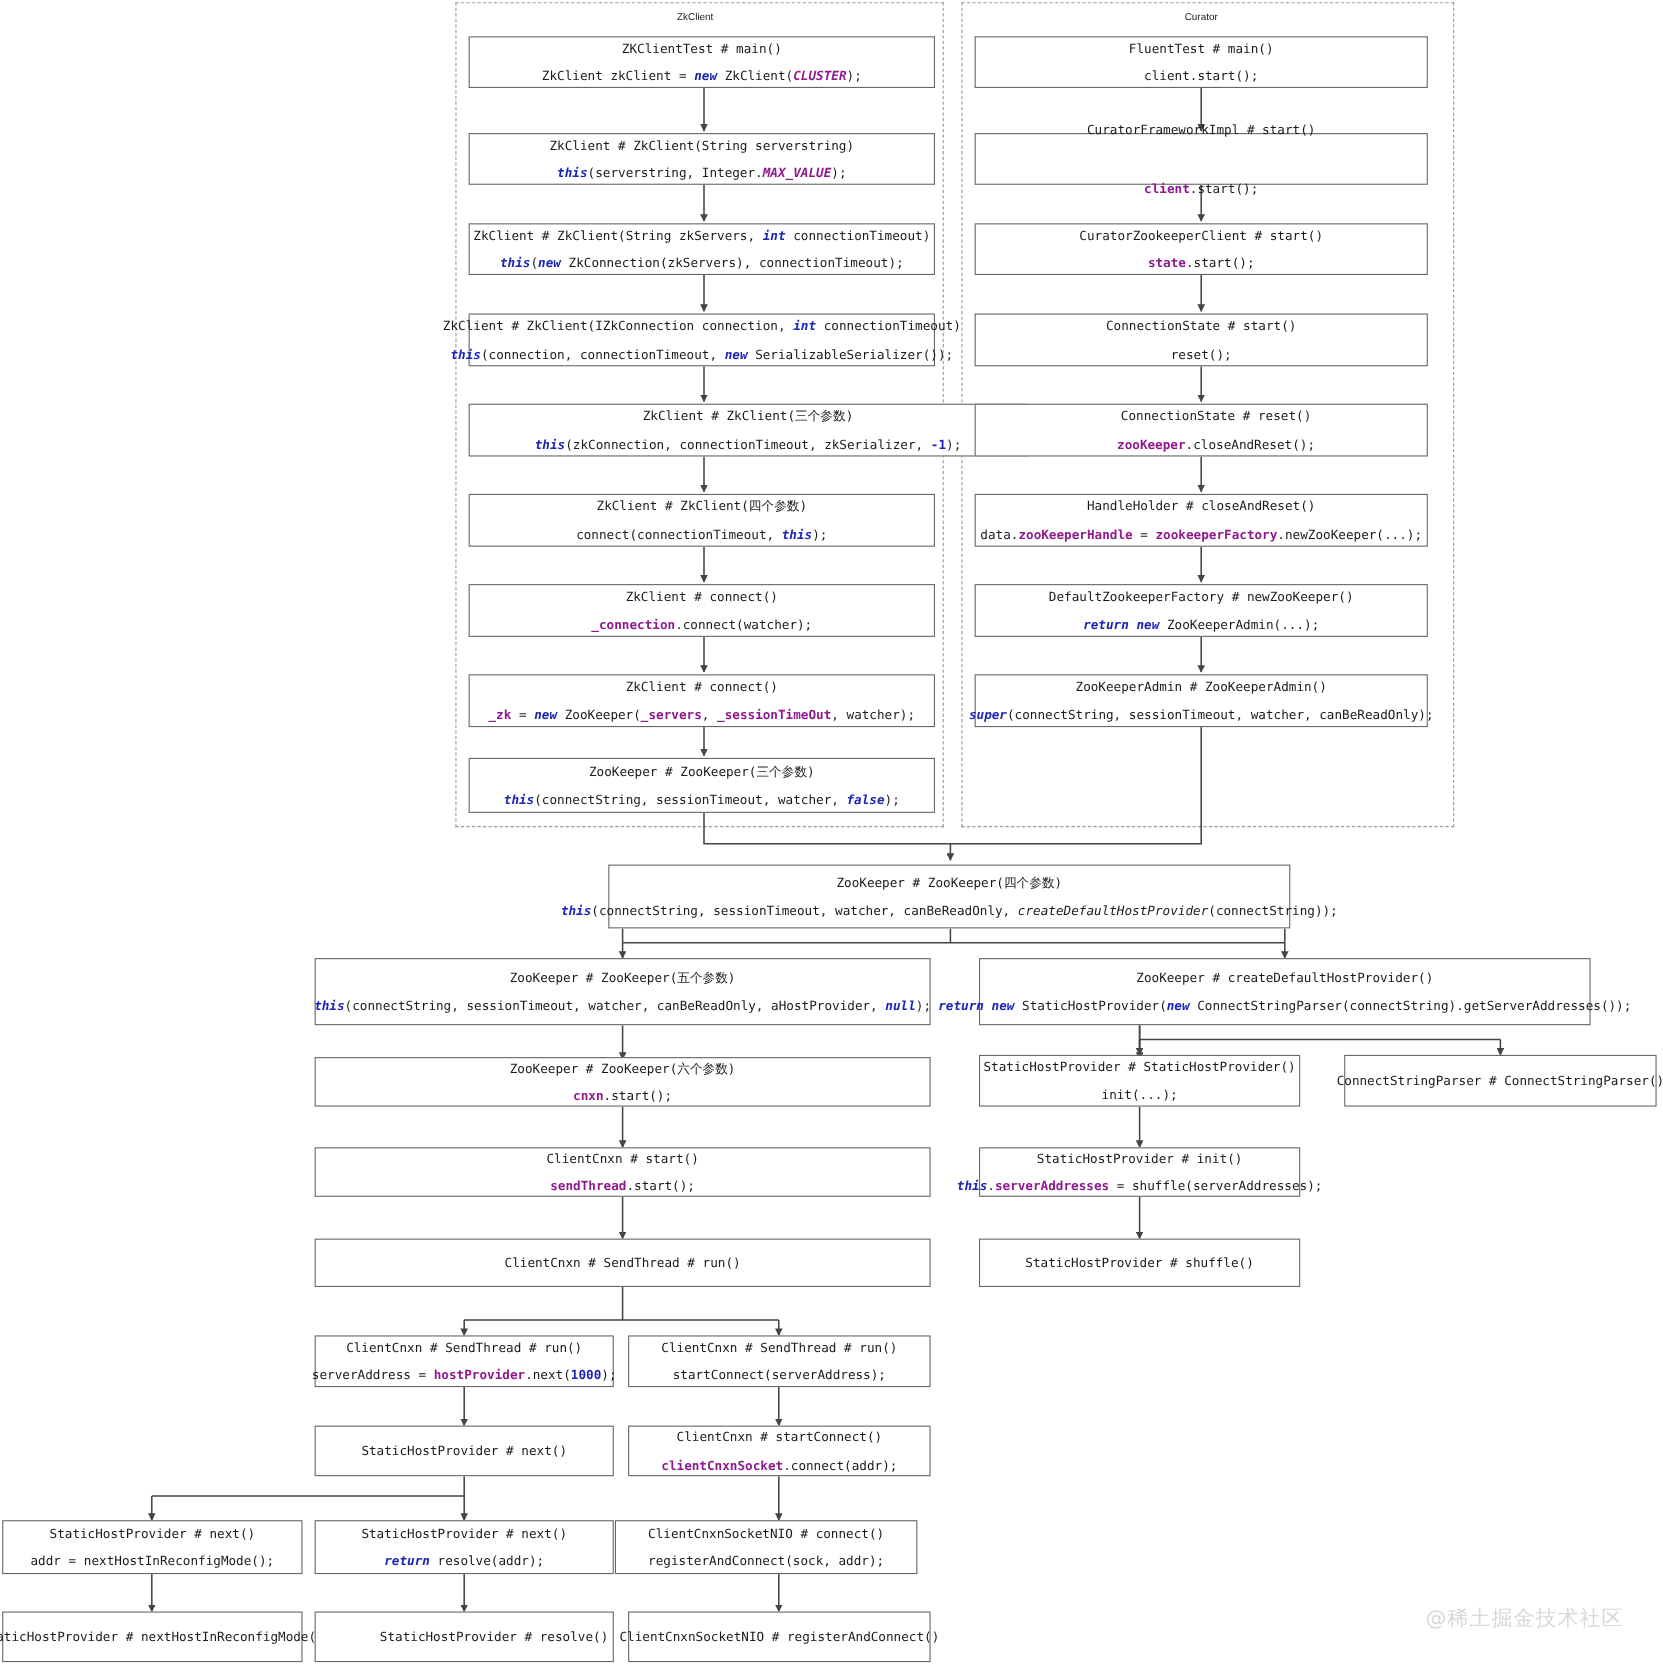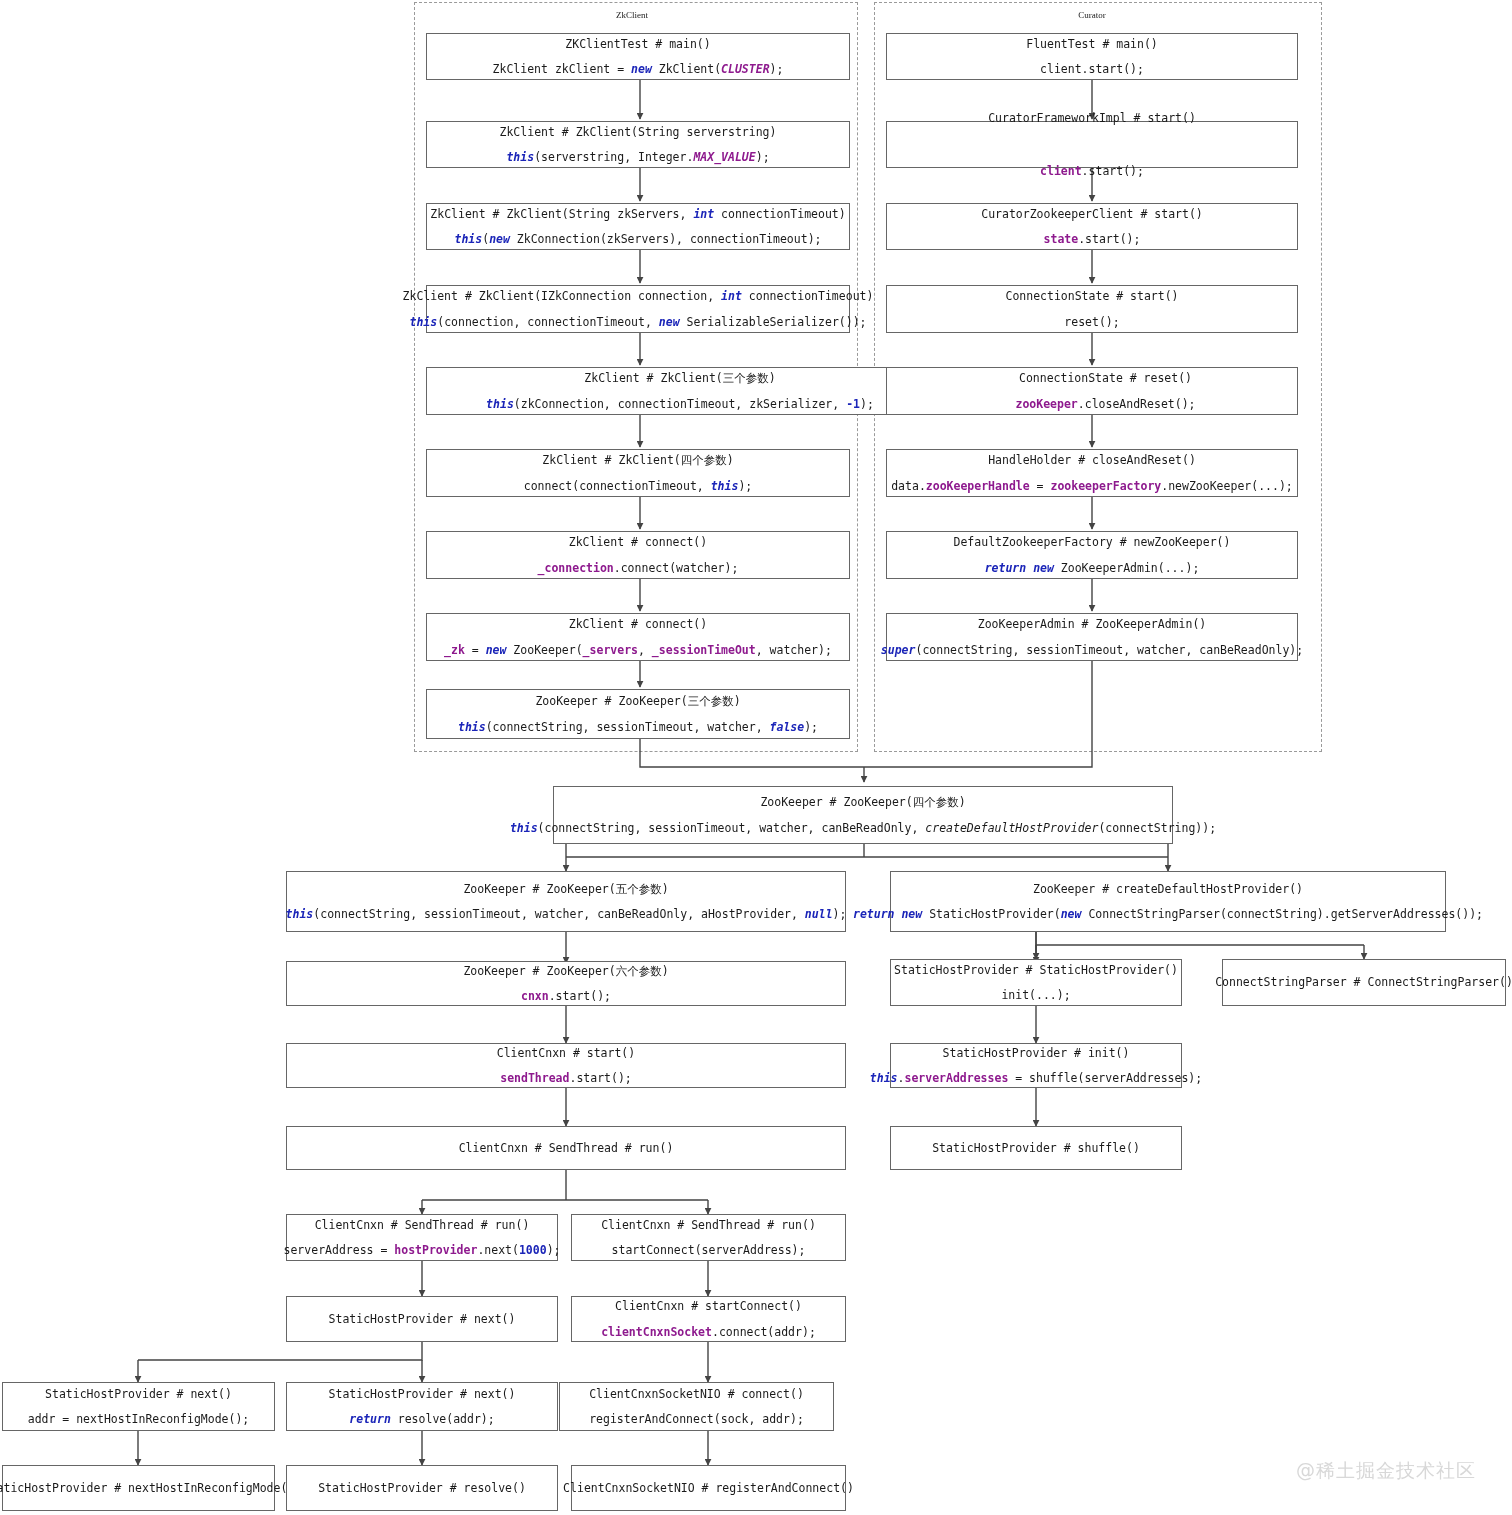--- a/index.html
+++ b/index.html
@@ -16,21 +16,21 @@
     overflow: hidden;
   }
   .group {
     position: absolute;
     border: 1px dashed #9a9a9a;
     box-sizing: border-box;
     background: transparent;
   }
   .group-label {
     position: absolute;
-    font-family: Liberation Serif, serif;
+    font-family: Liberation Sans, sans-serif;
     font-size: 9px;
     color: #222;
     text-align: center;
     white-space: nowrap;
     transform: translateX(-50%);
   }
   .node {
     position: absolute;
     box-sizing: border-box;
     border: 1.5px solid #666;
@@ -289,21 +289,21 @@
 
   <div class="node" style="left:559px; top:1382px; width:275px; height:49px;">
     <div class="ln1">ClientCnxnSocketNIO # connect()</div>
     <div class="ln2">registerAndConnect(sock, addr);</div>
   </div>
 
   <div class="node single" style="left:2px; top:1465px; width:273px; height:46px;">
     <div class="ln1">StaticHostProvider # nextHostInReconfigMode()</div>
   </div>
 
-  <div class="node single" style="left:286px; top:1465px; width:272px; height:46px;">
+  <div class="node single" style="left:286px; top:1465px; width:272px; height:46px;align-items:flex-end;">
     <div class="ln1">StaticHostProvider # resolve()</div>
   </div>
 
   <div class="node single" style="left:571px; top:1465px; width:275px; height:46px;">
     <div class="ln1">ClientCnxnSocketNIO # registerAndConnect()</div>
   </div>
 
   <div class="node" style="left:890px; top:871px; width:556px; height:61px;">
     <div class="ln1">ZooKeeper # createDefaultHostProvider()</div>
     <div class="ln2"><span class="kw">return new</span> StaticHostProvider(<span class="kw">new</span> ConnectStringParser(connectString).getServerAddresses());</div>

